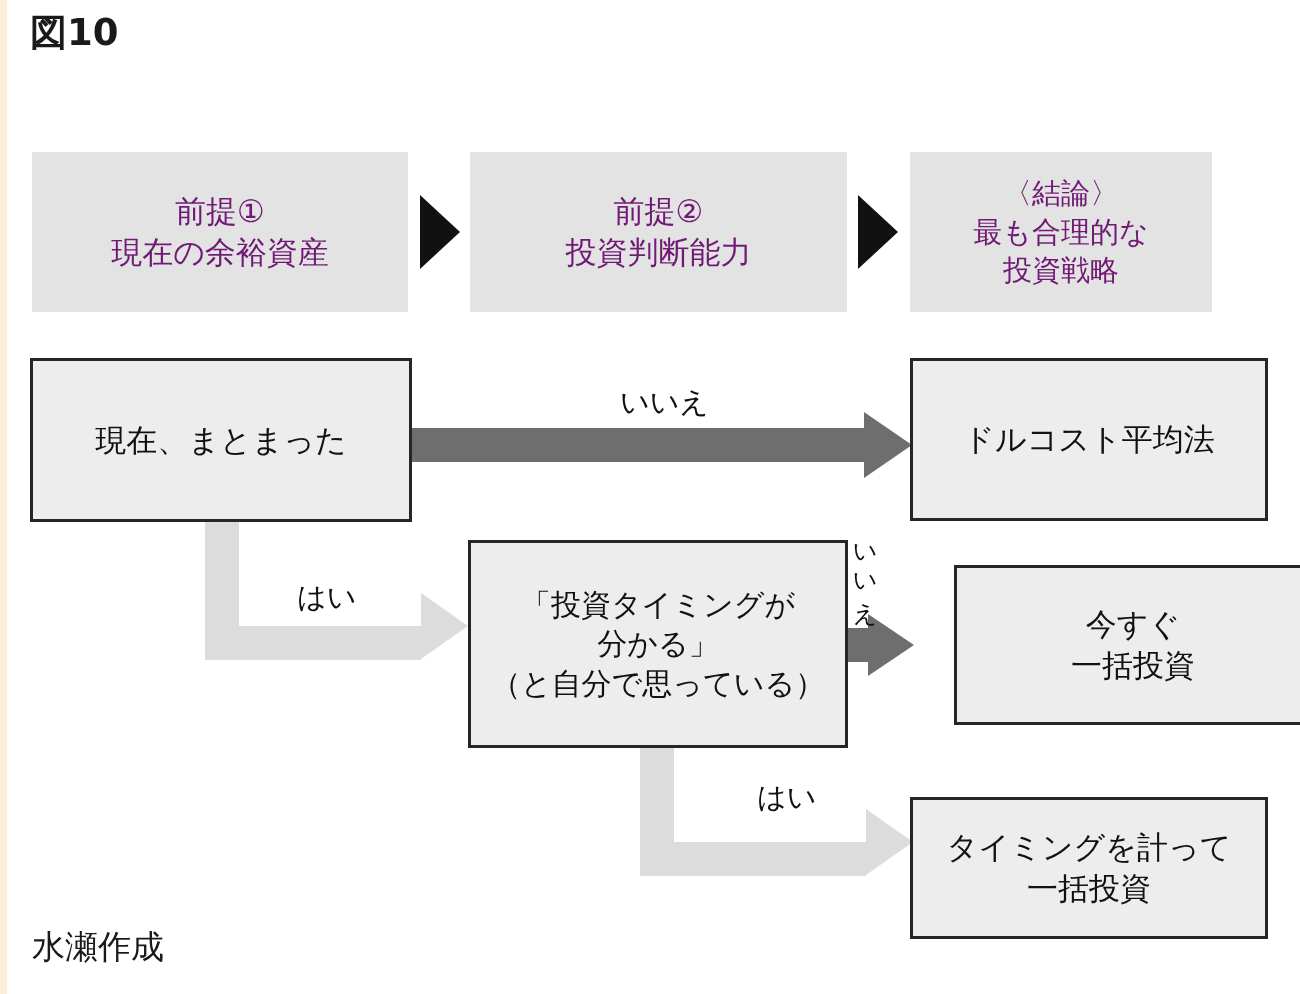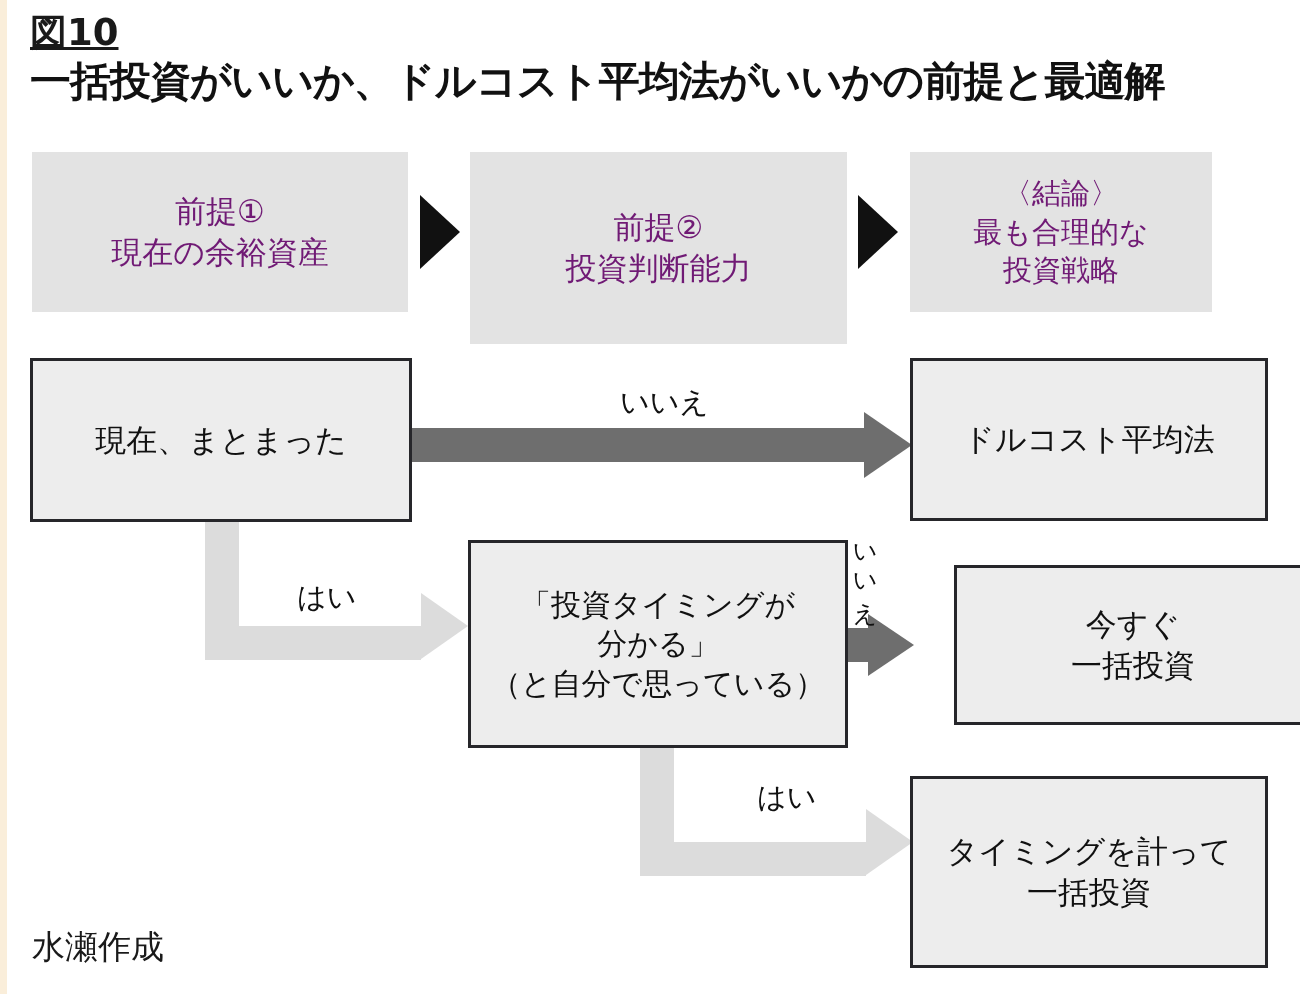--- a/index.html
+++ b/index.html
@@ -30,21 +30,20 @@
   
   .fig-number {
     position: absolute;
     left: 30px;
     top: 8px;
     font-size: 37px;
     font-weight: bold;
     color: #1a1a1a;
     letter-spacing: 0px;
     white-space: nowrap;
-    text-decoration: underline;
   }
   .fig-title {
     position: absolute;
     left: 30px;
     top: 54px;
     font-size: 41px;
     font-weight: bold;
     color: #111111;
     letter-spacing: -1px;
     white-space: nowrap;
@@ -59,21 +58,21 @@
     align-items: center;
     justify-content: center;
     color: #701a75;
     font-size: 31px;
     line-height: 1.33;
     text-align: center;
   }
   .premise-box .ln { display: block; white-space: nowrap; }
 
   #premise-1 { left: 32px;  top: 152px; width: 376px; height: 160px; }
-  #premise-2 { left: 470px; top: 152px; width: 377px; height: 192px; }
+  #premise-2 { left: 470px; top: 152px; width: 377px; height: 160px; }
   #premise-3 { left: 910px; top: 152px; width: 302px; height: 160px; font-size: 29px; }
 
   .tri-arrow {
     position: absolute;
     width: 0;
     height: 0;
     border-top: 37px solid transparent;
     border-bottom: 37px solid transparent;
     border-left: 40px solid #111111;
   }
@@ -96,21 +95,21 @@
     box-sizing: border-box;
     z-index: 4;
   }
   .flow-box .ln { display: block; white-space: nowrap; }
 
   #decision-1 { left: 30px;  top: 358px; width: 382px; height: 164px; }
   #decision-2 { left: 468px; top: 540px; width: 380px; height: 208px; font-size: 30px; }
 
   #result-1 { left: 910px; top: 358px; width: 358px; height: 163px; }
   #result-2 { left: 954px; top: 565px; width: 358px; height: 160px; }
-  #result-3 { left: 910px; top: 776px; width: 358px; height: 192px; }
+  #result-3 { left: 910px; top: 797px; width: 358px; height: 142px; }
 
   
   .block-arrow {
     position: absolute;
     z-index: 2;
   }
   .block-arrow .shaft {
     position: absolute;
     left: 0;
     top: 0;
@@ -214,21 +213,20 @@
   }
 </style>
 </head>
 <body>
 
 <div id="figure-root">
 
   <div class="edge-strip"></div>
 
   <div class="fig-number">図10</div>
-  <div class="fig-title">一括投資がいいか、ドルコスト平均法がいいかの前提と最適解</div>
 
   <div class="premise-box" id="premise-1">
     <span class="ln">前提①</span>
     <span class="ln">現在の余裕資産</span>
   </div>
 
   <div class="tri-arrow" id="tri-1"></div>
 
   <div class="premise-box" id="premise-2">
     <span class="ln">前提②</span>

